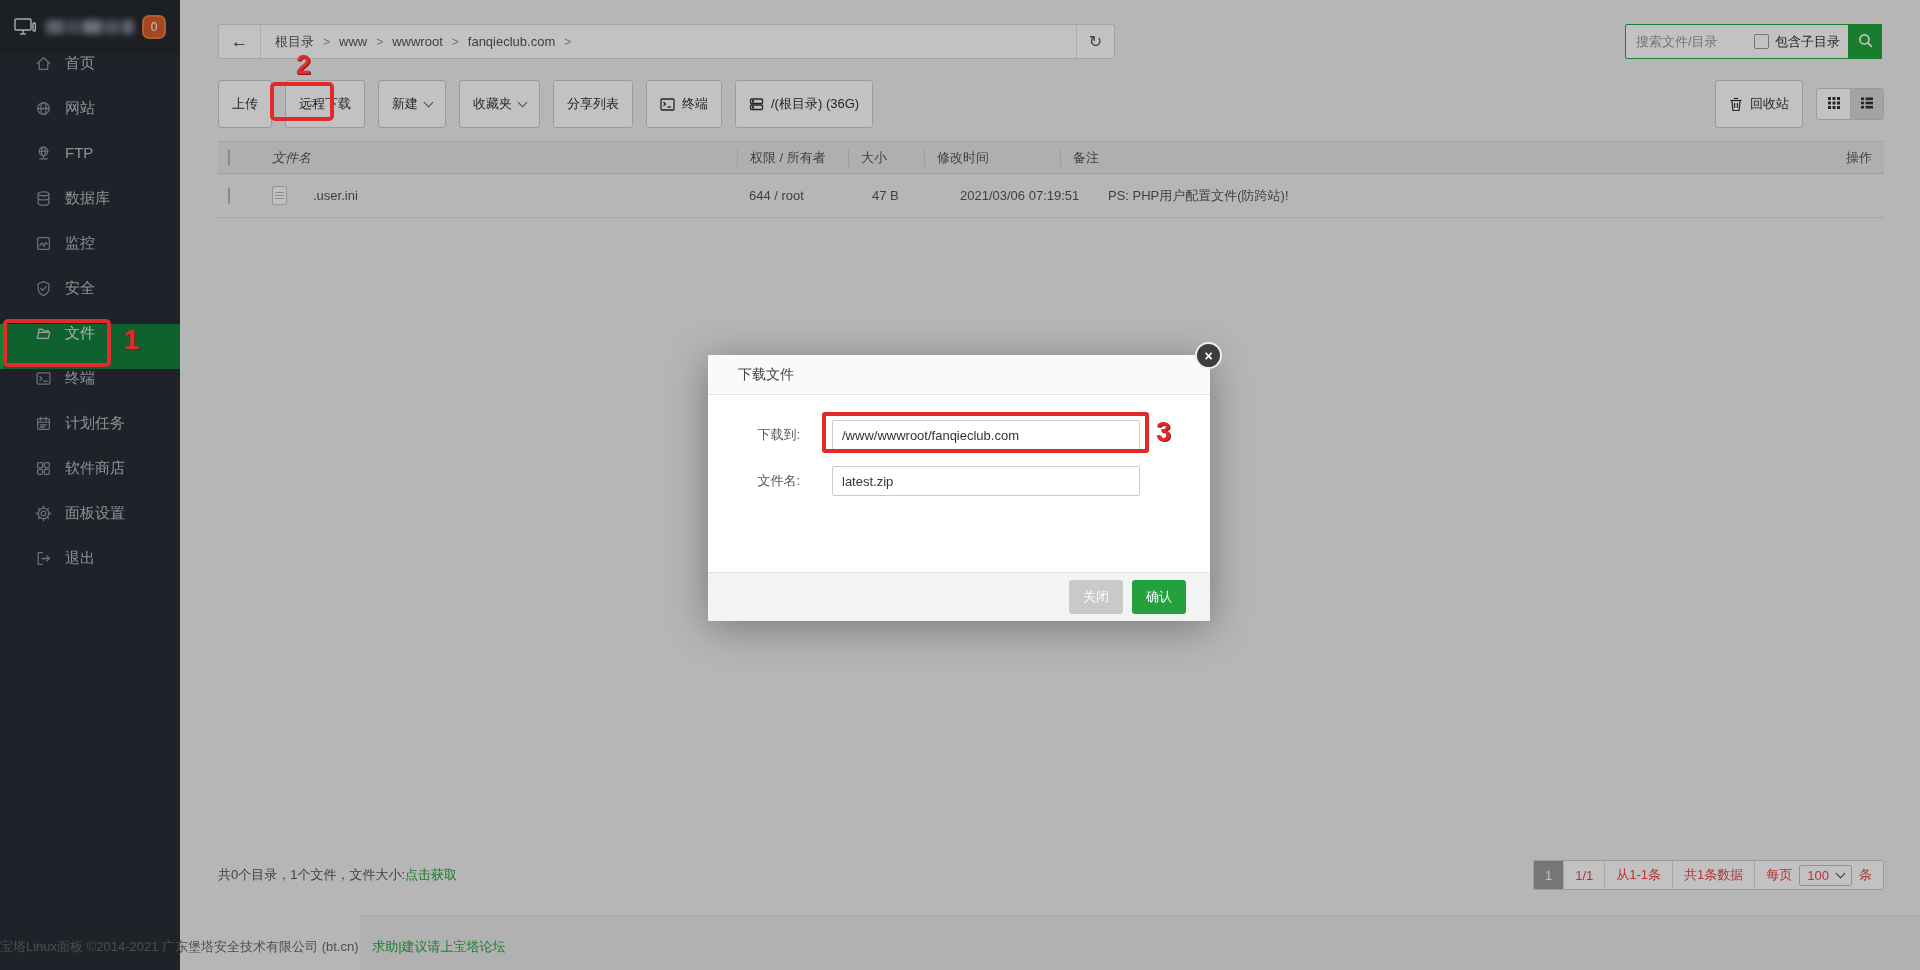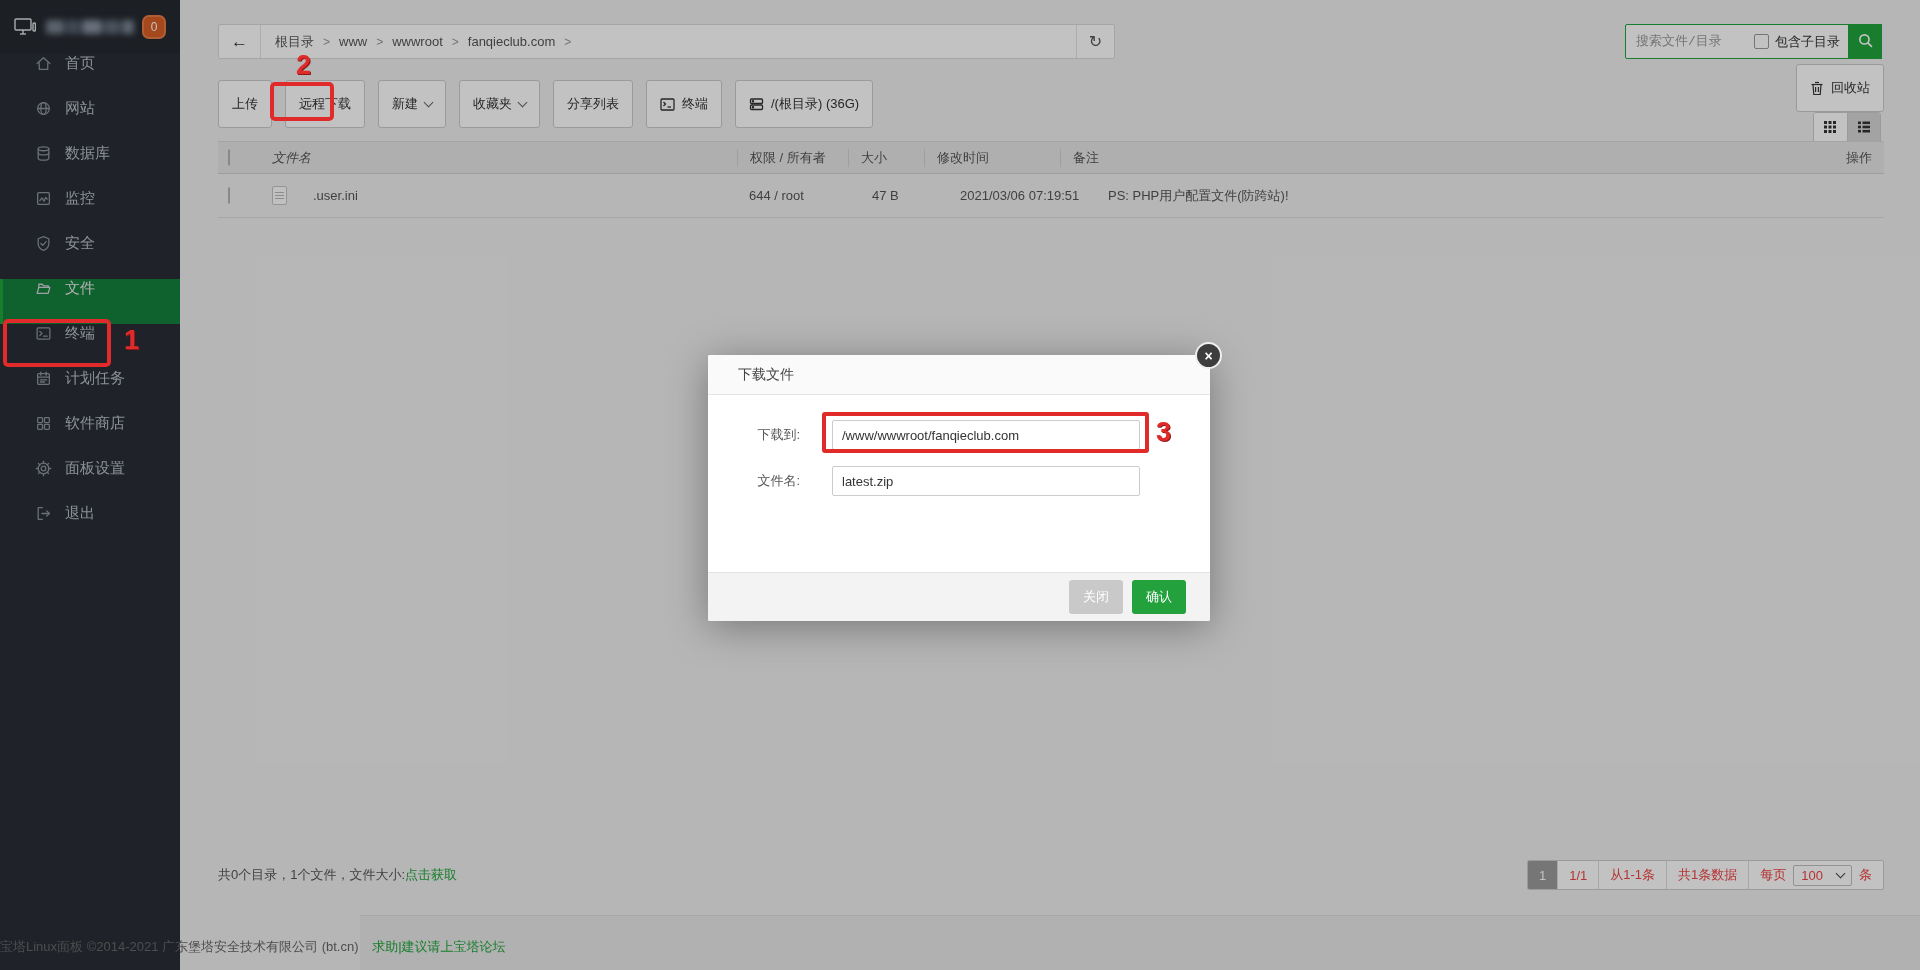--- a/index.html
+++ b/index.html
@@ -32,33 +32,33 @@
              font-size:17px; color:#333; cursor:pointer; }
   .bc-items { display:flex; align-items:center; padding-left:14px; color:#555; }
   .bc-item { cursor:pointer; }
   .bc-sep { margin:0 9px; color:#999; font-size:12px; }
   .bc-refresh { margin-left:auto; width:38px; height:100%; border-left:1px solid #e2e2e2; display:flex; align-items:center; justify-content:center;
                 font-size:16px; color:#555; cursor:pointer; }
 
   .search-group { position:absolute; right:38px; top:24px; height:35px; display:flex; align-items:center;
                   border:1px solid #20a53a; border-radius:2px; background:#fff; }
   .search-input { border:none; outline:none; width:128px; height:18px; padding:0 8px 0 10px; font-size:13px; color:#333;
-                  font-family:Liberation Mono, monospace; }
+                  font-family:Liberation Sans, sans-serif; }
   .search-input::placeholder { color:#9a9a9a; }
   .sub-check { width:15px; height:15px; border:1px solid #9a9a9a; border-radius:2px; background:#fff; margin-right:6px; cursor:pointer; flex:none; }
   .sub-label { color:#333; margin-right:8px; white-space:nowrap; }
   .search-btn { width:34px; height:35px; margin:-1px -1px -1px 0; background:#20a53a; border:none; display:flex; align-items:center; justify-content:center; cursor:pointer; }
 
   .toolbar { position:absolute; left:38px; right:36px; top:88px; height:32px; display:flex; align-items:center; }
   .tb-btn { height:48px; background:#fff; border:1px solid #ccc; border-radius:3px; padding:16px 13px; margin-right:13px;
             display:inline-flex; align-items:center; font-size:13px; color:#333; cursor:pointer; white-space:nowrap; }
   .tb-btn .ti { margin-right:7px; display:flex; align-items:center; }
   .chev { display:inline-block; width:7px; height:7px; border-right:1.4px solid #666; border-bottom:1.4px solid #666;
           transform:rotate(45deg); margin-left:7px; margin-top:-4px; }
-  .tb-right { margin-left:auto; display:flex; align-items:center;flex-direction:column; }
+  .tb-right { margin-left:auto; display:flex; align-items:center; }
   .view-toggle { display:flex; margin-left:13px; border:1px solid #ccc; border-radius:3px; overflow:hidden; }
   .vt-seg { width:33px; height:30px; display:flex; align-items:center; justify-content:center; background:#fff; cursor:pointer; }
   .vt-seg + .vt-seg { border-left:1px solid #ccc; }
   .vt-seg.active { background:#d7d7d7; }
 
   
   .filetable { position:absolute; left:38px; right:36px; top:141px; }
   .ft-head { display:flex; align-items:center; height:33px; background:#e7e7e7; border-top:1px solid #d8d8d8; border-bottom:1px solid #d0d0d0;
              color:#555; }
   .ft-row { display:flex; align-items:center; height:44px; border-bottom:1px solid #dcdcdc; color:#555; }
@@ -79,21 +79,21 @@
   .file-link { cursor:pointer; }
 
   
   .statusline { position:absolute; left:38px; right:36px; top:858px; height:34px; display:flex; align-items:center; }
   .status-text { color:#555; }
   .status-link { color:#20a53a; cursor:pointer; }
   .pagination { margin-left:auto; display:flex; align-items:stretch; border:1px solid #ccc; border-radius:2px; background:#fff; overflow:hidden; }
   .pg-seg { display:flex; align-items:center; padding:0 11px; height:28px; border-right:1px solid #ddd; color:#ef4444; cursor:pointer; white-space:nowrap; }
   .pg-seg:last-child { border-right:none; }
   .pg-seg.current { background:#9c9c9c; color:#fff; }
-  .pg-select { display:inline-flex; align-items:center; border:1px solid #c0c0c0; border-radius:2px; padding:2px 7px; margin:0 7px; cursor:pointer;gap:6px; }
+  .pg-select { display:inline-flex; align-items:center; border:1px solid #c0c0c0; border-radius:2px; padding:2px 7px; margin:0 7px; cursor:pointer; }
   .pg-select .chev { border-color:#444; margin-left:8px; }
 
   
   .footer-strip { position:absolute; left:180px; right:0; top:915px; bottom:0; background:#e9e9e9; border-top:1px solid #ddd; }
   .footer-text { position:absolute; left:0; right:0; top:938px; text-align:left; color:#666; z-index:2; }
   .footer-link { color:#20a53a; cursor:pointer; margin-left:10px; }
 
   
   .overlay { position:absolute; inset:0; background:rgba(0,0,0,0.24); z-index:50; }
   .modal { position:absolute; left:708px; top:355px; width:502px; height:266px; background:#fff; border-radius:2px; z-index:60;
@@ -159,20 +159,32 @@
     </div>
     <div class="nav-item">
       <span class="si">
           <svg width="17" height="17" viewBox="0 0 16 16">
             <circle cx="8" cy="8" r="5.5"></circle>
             <ellipse cx="8" cy="8" rx="2.5" ry="5.5"></ellipse>
             <line x1="2.5" y1="8" x2="13.5" y2="8"></line>
           </svg>
         </span>
       <span>网站</span>
+    </div>
+    <div class="nav-item">
+      <span class="si">
+          <svg width="17" height="17" viewBox="0 0 16 16">
+            <circle cx="8" cy="6" r="4"></circle>
+            <ellipse cx="8" cy="6" rx="1.8" ry="4"></ellipse>
+            <line x1="4" y1="6" x2="12" y2="6"></line>
+            <line x1="8" y1="10" x2="8" y2="12"></line>
+            <line x1="4.5" y1="13" x2="11.5" y2="13"></line>
+          </svg>
+        </span>
+      <span>FTP</span>
     </div>
     <div class="nav-item">
       <span class="si">
           <svg width="17" height="17" viewBox="0 0 16 16">
             <ellipse cx="8" cy="3.6" rx="5" ry="1.8"></ellipse>
             <path d="M3 3.6 V12.4 C3 13.4 5.2 14.2 8 14.2 C10.8 14.2 13 13.4 13 12.4 V3.6"></path>
             <path d="M3 7.5 C3 8.5 5.2 9.3 8 9.3 C10.8 9.3 13 8.5 13 7.5"></path>
           </svg>
         </span>
       <span>数据库</span>

